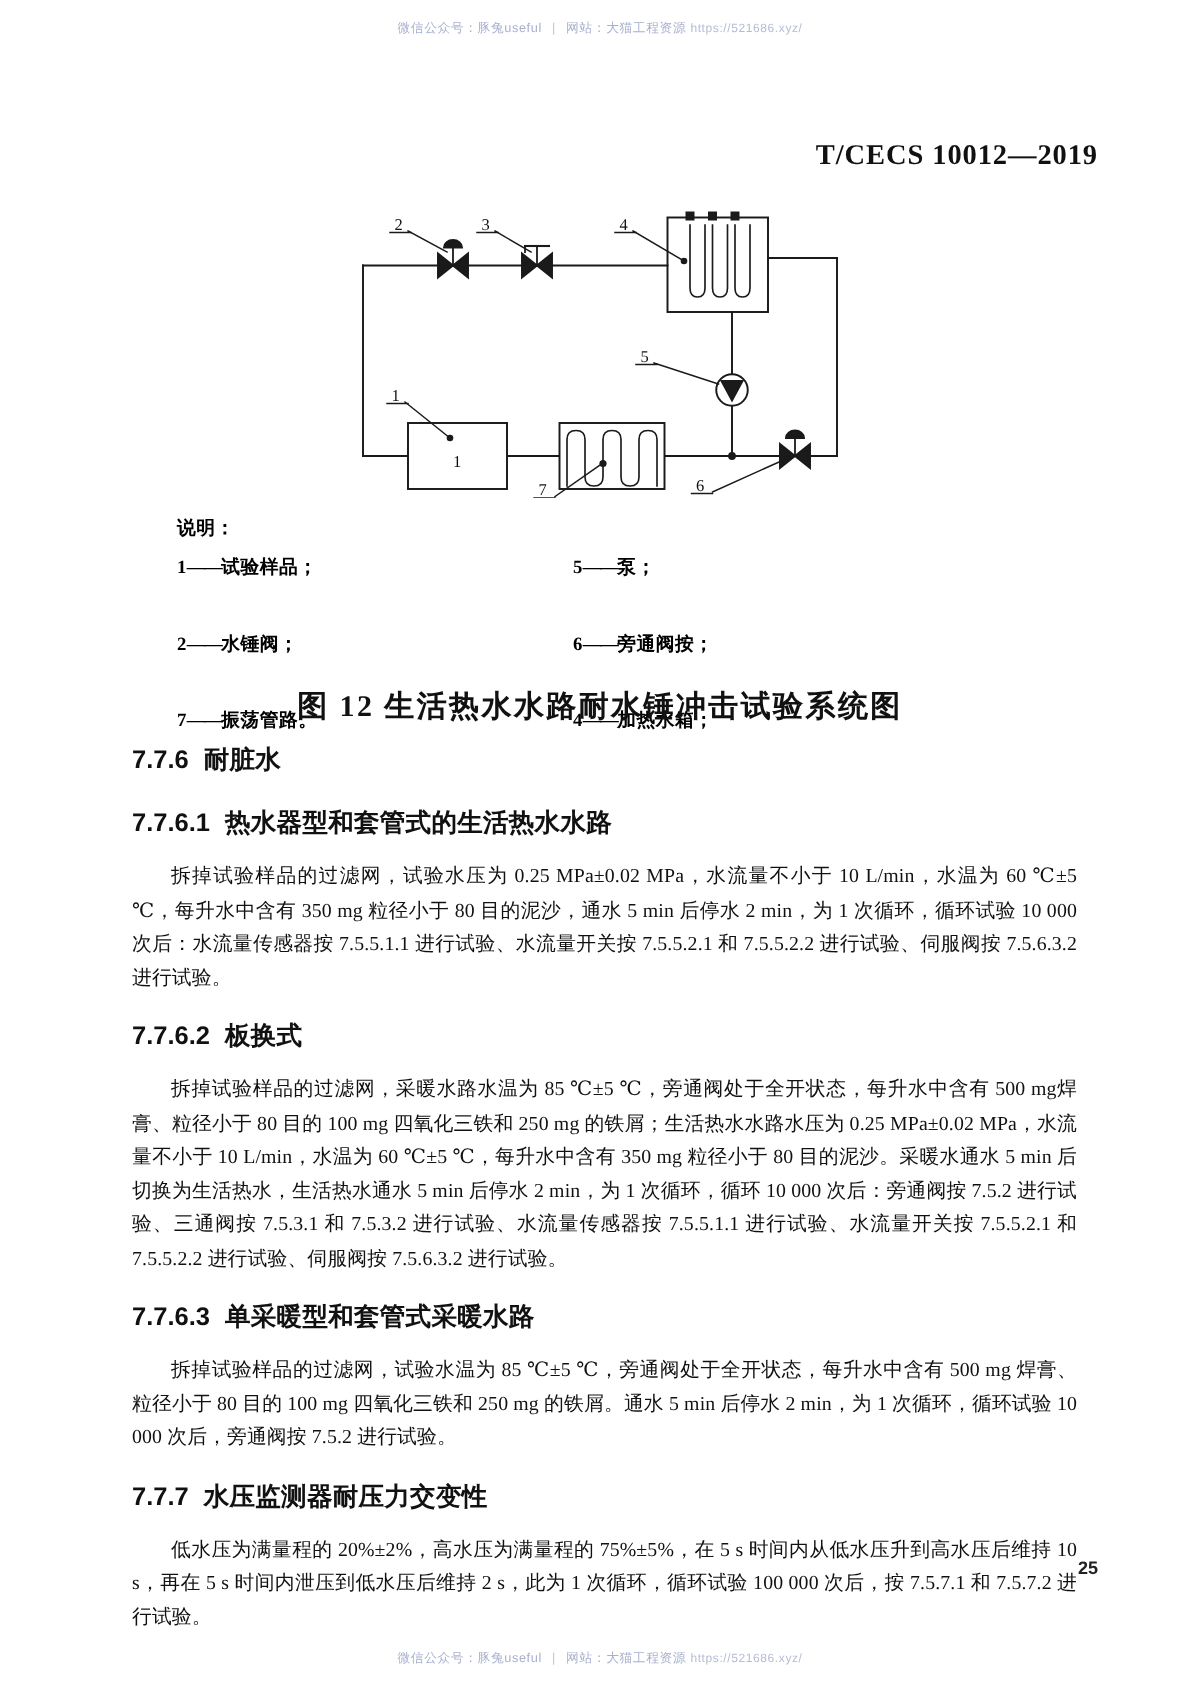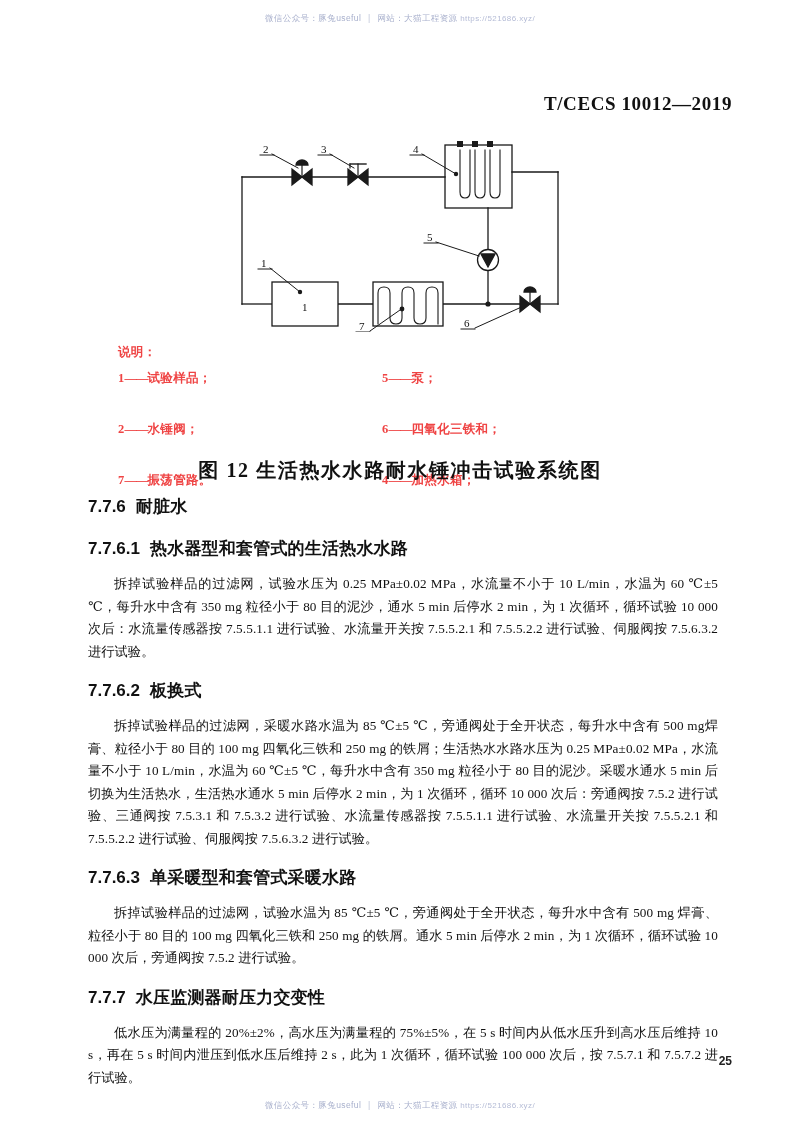--- a/index.html
+++ b/index.html
@@ -63,21 +63,21 @@
 
   
   .legend {
     position: absolute;
     top: 344px;
     left: 118px;
     width: 560px;
     font-family: "Liberation Serif", "DejaVu Serif", serif;
     font-size: 12.5px;
     font-weight: bold;
-    color: #ef4444;
+    color: #000000;
   }
   .legend-title { margin-bottom: 9px; letter-spacing: 0.3px; }
   .legend-grid {
     display: grid;
     grid-template-columns: 230px 1fr;
     row-gap: 9px;
     gap: 34px;
   }
   .legend-item { white-space: nowrap; letter-spacing: 0.3px; }
   .legend-num { font-family: "Liberation Serif", serif; }
@@ -127,21 +127,20 @@
 
   
   .page-number {
     position: absolute;
     top: 1038px;
     right: 68px;
     font-family: "Liberation Sans", sans-serif;
     font-weight: bold;
     font-size: 12px;
     color: #222;
-    margin-top: 16px;
   }
 </style>
 </head>
 <body>
 
 <div class="page">
 
   <div class="watermark watermark-top">
     <span>微信公众号：豚兔useful</span>
     <span class="wm-sep">|</span>
@@ -255,21 +254,21 @@
       <div class="legend-item">
         <span class="legend-num">1</span><span class="legend-dash">——</span><span>试验样品；</span>
       </div>
       <div class="legend-item">
         <span class="legend-num">5</span><span class="legend-dash">——</span><span>泵；</span>
       </div>
       <div class="legend-item">
         <span class="legend-num">2</span><span class="legend-dash">——</span><span>水锤阀；</span>
       </div>
       <div class="legend-item">
-        <span class="legend-num">6</span><span class="legend-dash">——</span><span>四氧化三铁和；</span>
+        <span class="legend-num">6</span><span class="legend-dash">——</span><span>旁通阀按；</span>
       </div>
       <div class="legend-item">
         <span class="legend-num">7</span><span class="legend-dash">——</span><span>振荡管路。</span>
       </div>
       <div class="legend-item">
         <span class="legend-num">4</span><span class="legend-dash">——</span><span>加热水箱；</span>
       </div>
       <div class="legend-item">
         <span class="legend-num"></span><span class="legend-dash"></span><span></span>
       </div>

